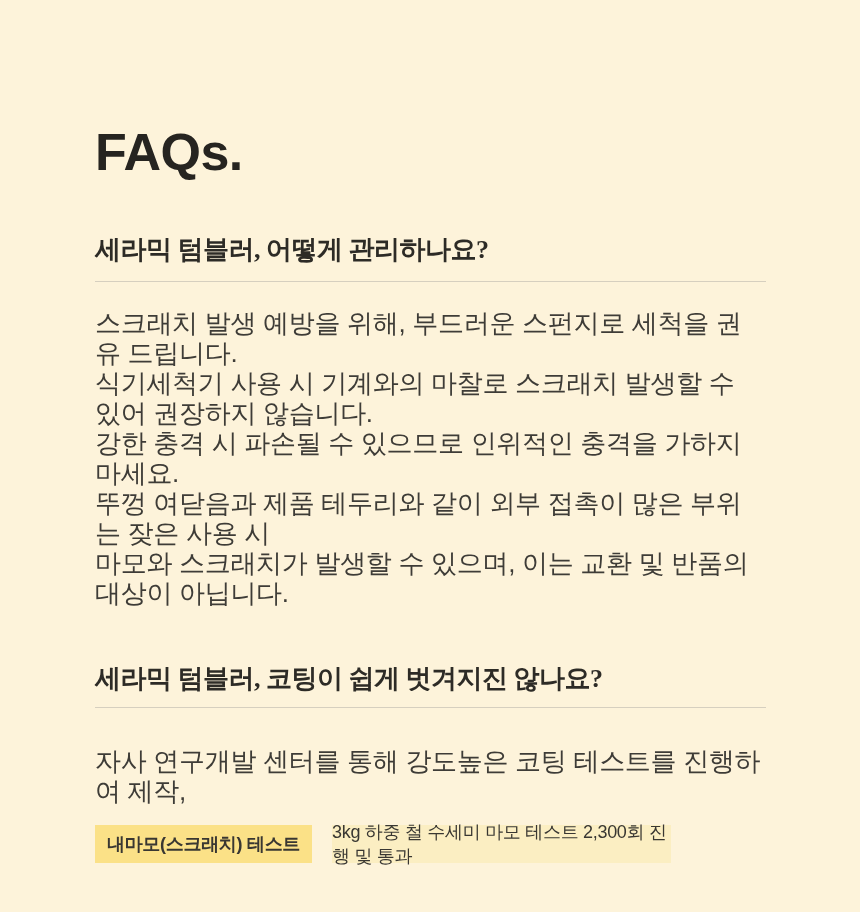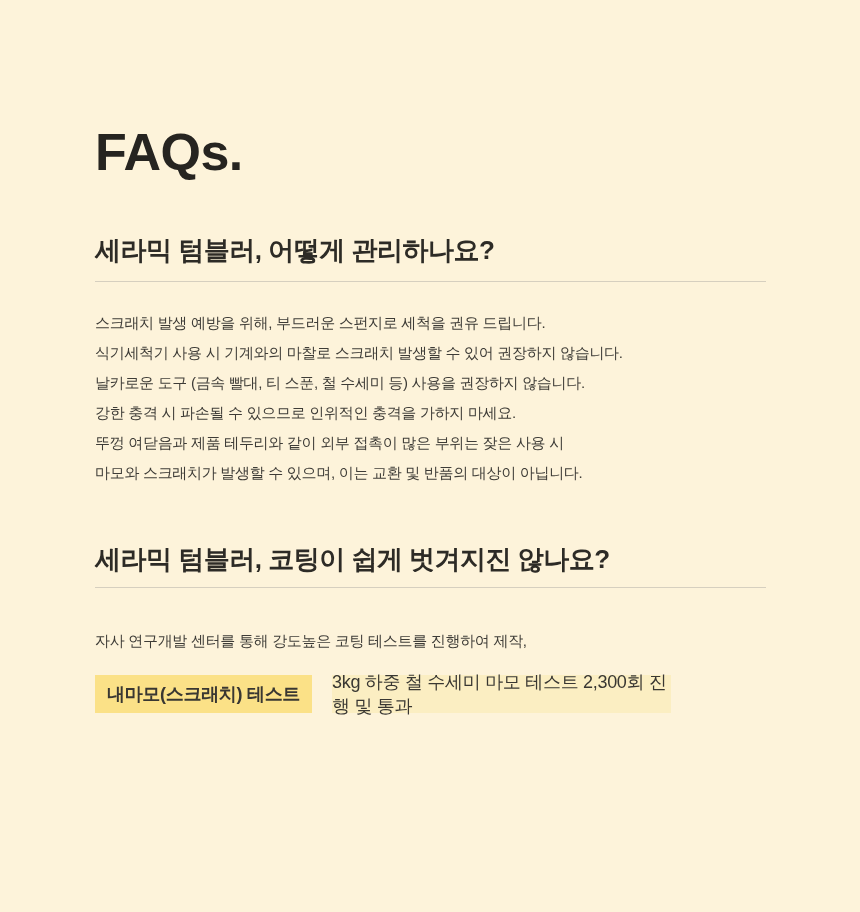--- a/index.html
+++ b/index.html
@@ -36,34 +36,35 @@
     font-weight: 800;
     letter-spacing: -0.5px;
     color: #262420;
   }
   .question {
     font-size: 26px;
     line-height: 32px;
     font-weight: 700;
     color: var(--heading-text);
     letter-spacing: -0.5px;
+    font-family: Liberation Serif, serif;
   }
   .q1 { margin-top: 61px; }
   .q2 { margin-top: 55px; }
   .divider {
     height: 1px;
     background: var(--divider);
     border: none;
     width: 671px;
   }
   .d1 { margin-top: 15px; }
   .d2 { margin-top: 12px; }
   .answer { margin-top: 26px; }
   .answer-line {
-    font-size: 15px;
+    font-size: 26px;
     line-height: 30px;
     color: var(--body-text);
     letter-spacing: -0.3px;
   }
   .answer-2 { margin-top: 38px; }
   .test-table {
     margin-top: 19px;
     display: grid;
     grid-template-columns: 217px 1fr;
     column-gap: 4px;
@@ -95,21 +96,20 @@
 <div class="page">
   <div class="content">
 
     <h1 class="page-title">FAQs.</h1>
 
     <h2 class="question q1">세라믹 텀블러, 어떻게 관리하나요?</h2>
     <div class="divider d1"></div>
     <div class="answer answer-1">
       <div class="answer-line">스크래치 발생 예방을 위해,  부드러운 스펀지로 세척을 권유 드립니다.</div>
       <div class="answer-line">식기세척기 사용 시 기계와의 마찰로 스크래치 발생할 수 있어 권장하지 않습니다.</div>
-      <div class="answer-line">날카로운 도구 (금속 빨대, 티 스푼, 철 수세미 등) 사용을 권장하지 않습니다.</div>
       <div class="answer-line">강한 충격 시 파손될 수 있으므로 인위적인 충격을 가하지 마세요.</div>
       <div class="answer-line">뚜껑 여닫음과 제품 테두리와 같이 외부 접촉이 많은 부위는 잦은 사용 시</div>
       <div class="answer-line">마모와 스크래치가 발생할 수 있으며, 이는 교환 및 반품의 대상이 아닙니다.</div>
     </div>
 
     <h2 class="question q2">세라믹 텀블러, 코팅이 쉽게 벗겨지진 않나요?</h2>
     <div class="divider d2"></div>
     <div class="answer answer-2">
       <div class="answer-line">자사 연구개발 센터를 통해 강도높은 코팅 테스트를 진행하여 제작,</div>
     </div>

